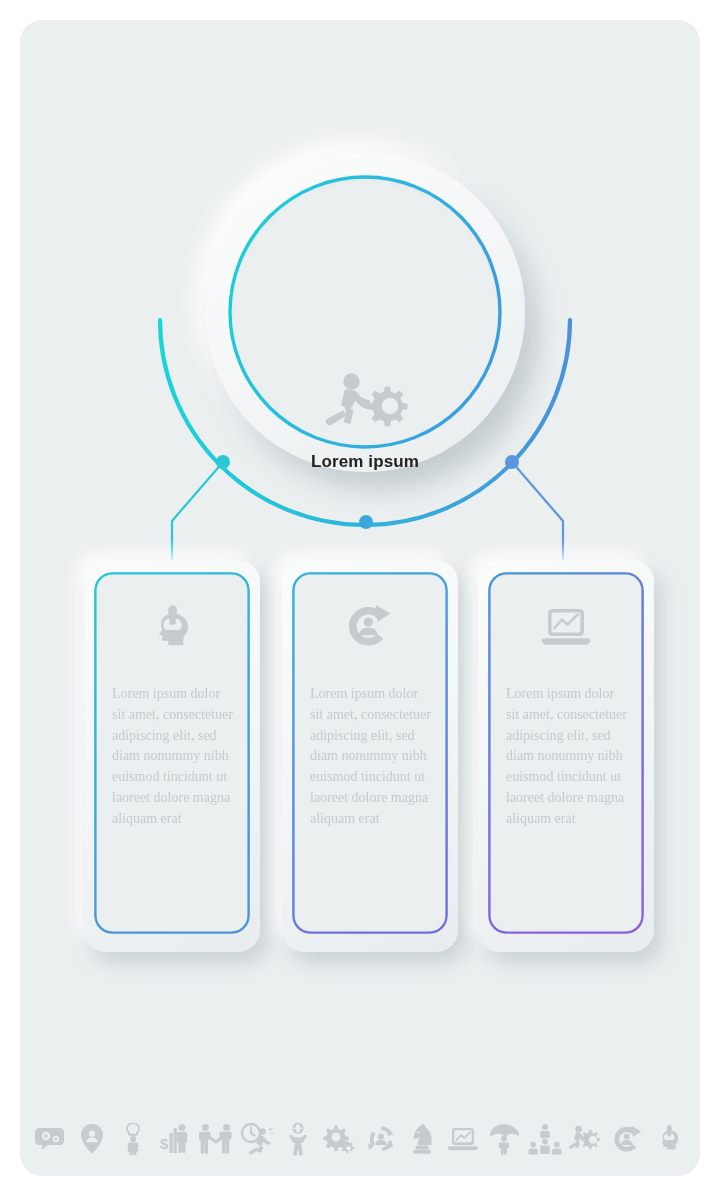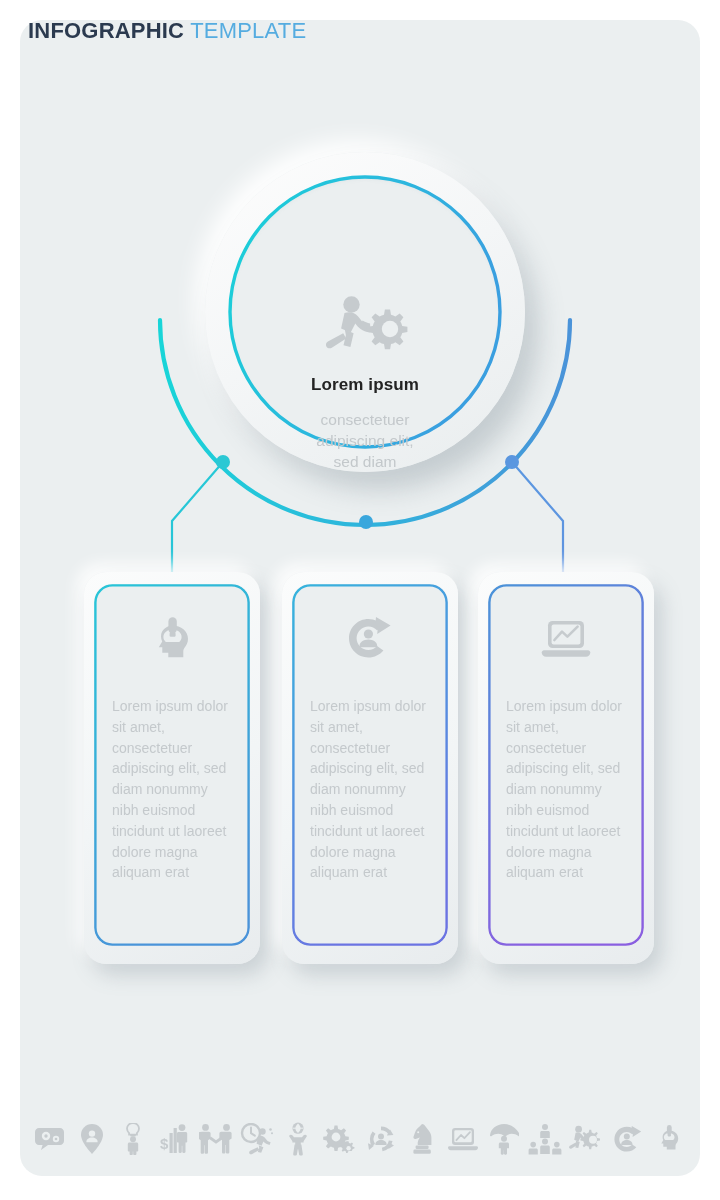--- a/index.html
+++ b/index.html
@@ -115,28 +115,29 @@
 
   
   .cards {
     position: absolute;
     left: 0;
     top: 560px;
     width: 720px;
   }
   .card-shell {
     position: absolute;
-    top: 12px;
+    top: 0;
     width: 176px;
     height: 392px;
     border-radius: 22px;
     background: linear-gradient(152deg, #fbfcfc 0%, #f2f5f6 55%, #e8ecee 100%);
     box-shadow:
       8px 11px 20px rgba(110,125,135,0.26),
       -7px -8px 16px rgba(255,255,255,0.92);
+    font-family: Liberation Serif, serif;
   }
   .card-shell.c1 { left: 84px; }
   .card-shell.c2 { left: 282px; }
   .card-shell.c3 { left: 478px; }
 
   .card-body {
     position: absolute;
     left: 10px;
     top: 12px;
     width: 156px;
@@ -193,23 +194,20 @@
   }
   .strip-icon svg { display: block; }
 </style>
 </head>
 <body>
 
 <div id="stage">
 
   <div class="panel"></div>
 
-  <div class="header">
-    <span class="t1">INFOGRAPHIC</span><span class="t2">TEMPLATE</span>
-  </div>
 
   <svg class="links" viewBox="0 0 720 1200">
     <defs>
       <linearGradient id="gArcOuter" x1="0" y1="0" x2="1" y2="0">
         <stop offset="0%" stop-color="#18d5d8"></stop>
         <stop offset="50%" stop-color="#2fb4dc"></stop>
         <stop offset="100%" stop-color="#4a93d9"></stop>
       </linearGradient>
       <linearGradient id="gArcInner" x1="0" y1="0" x2="1" y2="0">
         <stop offset="0%" stop-color="#22cfd6"></stop>
@@ -279,25 +277,20 @@
           <path d="M25.5 22c5.5-1.6 10.2-.3 13.4 3.2 2.3 2.5 4.2 5.6 6.5 7.5 1.6 1.3 3.4 1.9 5.8 1.9l0 6.6c-3.9.1-7-1.1-9.6-3.2-2.1-1.6-3.8-3.7-5.3-5.6l-4.6 9.2-9.6-4.1 3.4-15.5z"></path>
 
           <path d="M43.5 29.5c2.4 1.4 4.8 2.6 7.6 2.9l0 5.3c-3.6-.2-6.7-1.5-9.6-3.4l2-4.8z"></path>
 
           <path d="M25.8 38.5l8.8 3.8-3.2 13.6-6.9-1.6 2.4-10.1-1.1-5.7z"></path>
 
           <path d="M24.2 42.2l3.0 5.4-14.4 9.1c-1.9 1.2-4.2.7-5.3-1.0-1.1-1.7-.5-3.9 1.4-5.1l15.3-8.4z"></path>
         </g>
       </svg>
       <div class="hub-title">Lorem ipsum</div>
-      <div class="hub-sub">
-        <div>consectetuer</div>
-        <div>adipiscing elit,</div>
-        <div>sed diam</div>
-      </div>
     </div>
   </div>
 
   <div class="cards">
 
     <div class="card-shell c1">
       <div class="card-body">
         <svg class="card-border" viewBox="0 0 156 362">
           <rect x="1.4" y="1.4" width="153.2" height="359.2" rx="17" ry="17" fill="none" stroke="url(#gCard1)" stroke-width="2.4"></rect>
         </svg>

